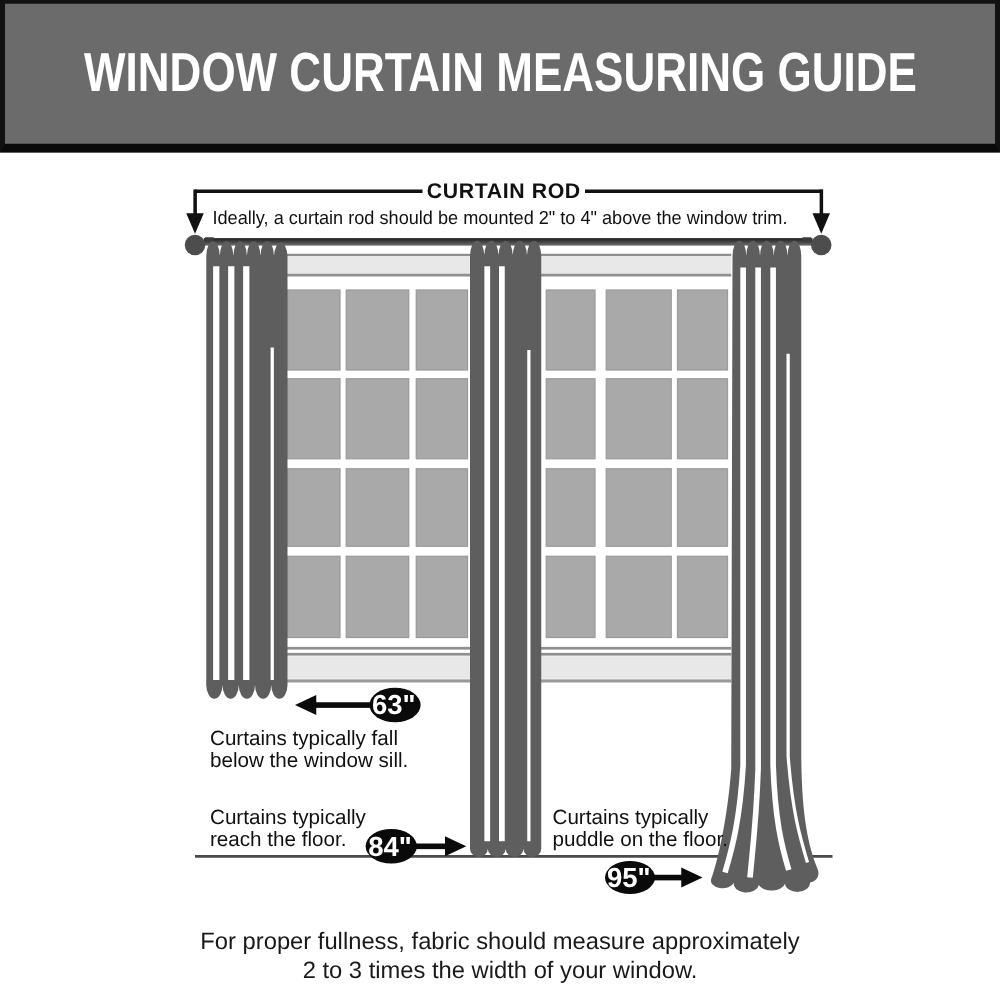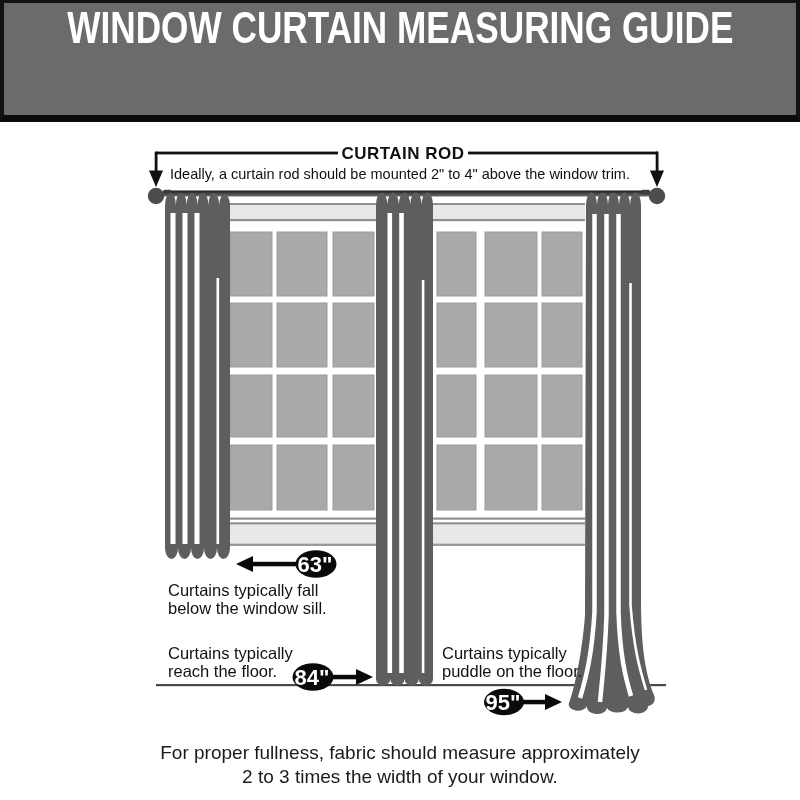--- a/index.html
+++ b/index.html
@@ -1,21 +1,21 @@
 <!DOCTYPE html>
 <html><head>
 <meta charset="utf-8">
 <style>
   html,body{margin:0;padding:0;background:#ffffff;}
   .page{position:relative;width:800px;height:800px;background:#ffffff;overflow:hidden;
         font-family:"Liberation Sans",sans-serif;}
   .banner{position:absolute;left:0;top:0;width:800px;height:122px;box-sizing:border-box;
           background:#6b6b6b;border-left:4px solid #121212;border-right:4px solid #121212;
           border-top:3px solid #121212;border-bottom:7px solid #0a0a0a;
-          display:flex;justify-content:center;}
+          display:flex;align-items:center;justify-content:center;}
   .banner .title{color:#ffffff;font-size:44px;font-weight:800;white-space:nowrap;
                  transform:scaleX(0.8);letter-spacing:0px;}
   svg.diagram{position:absolute;left:0;top:122px;}
   .svgtext{font-family:"Liberation Sans",sans-serif;fill:#111111;}
   .rod-label{font-size:17px;font-weight:700;letter-spacing:0.5px;}
   .rod-desc{font-size:15px;}
   .annot{font-size:16.5px;}
   .callout-val{font-size:22px;font-weight:700;fill:#ffffff;}
   .footer-line{font-size:19px;fill:#1a1a1a;}
 </style>

